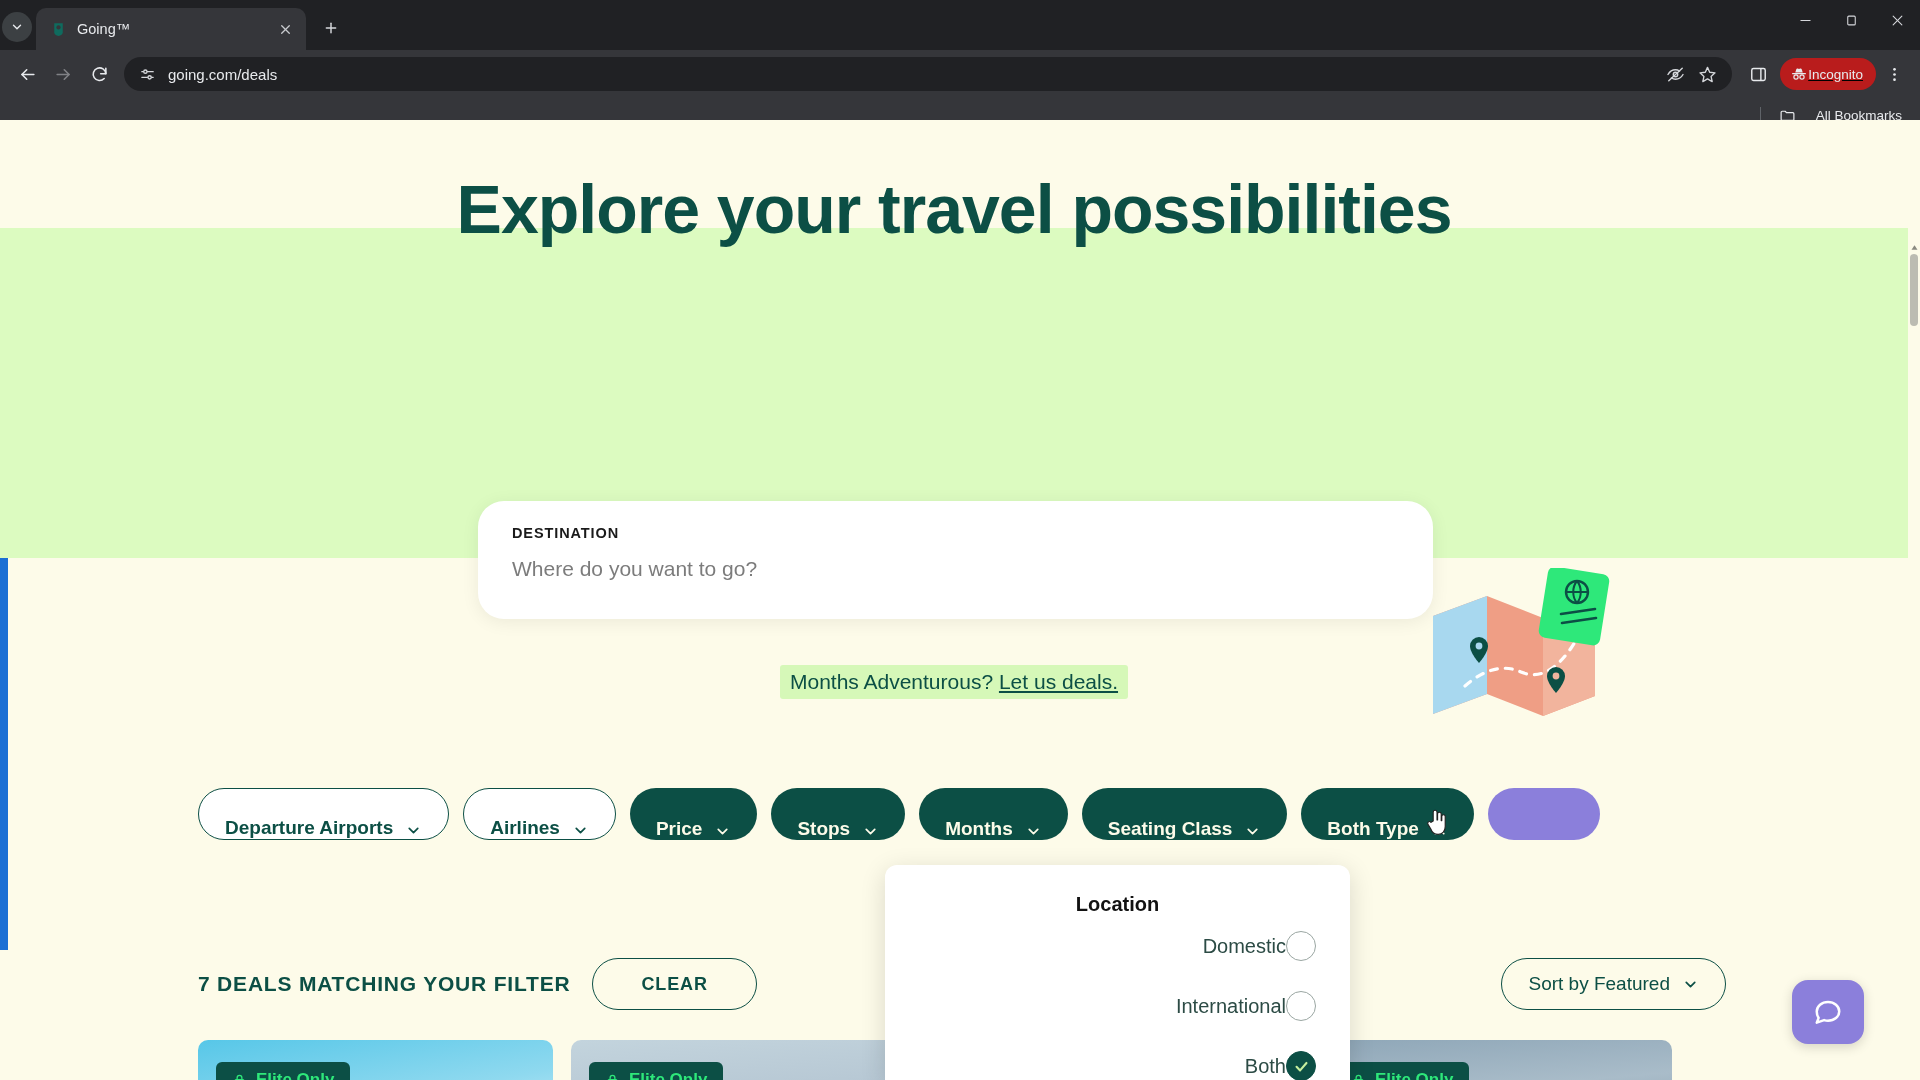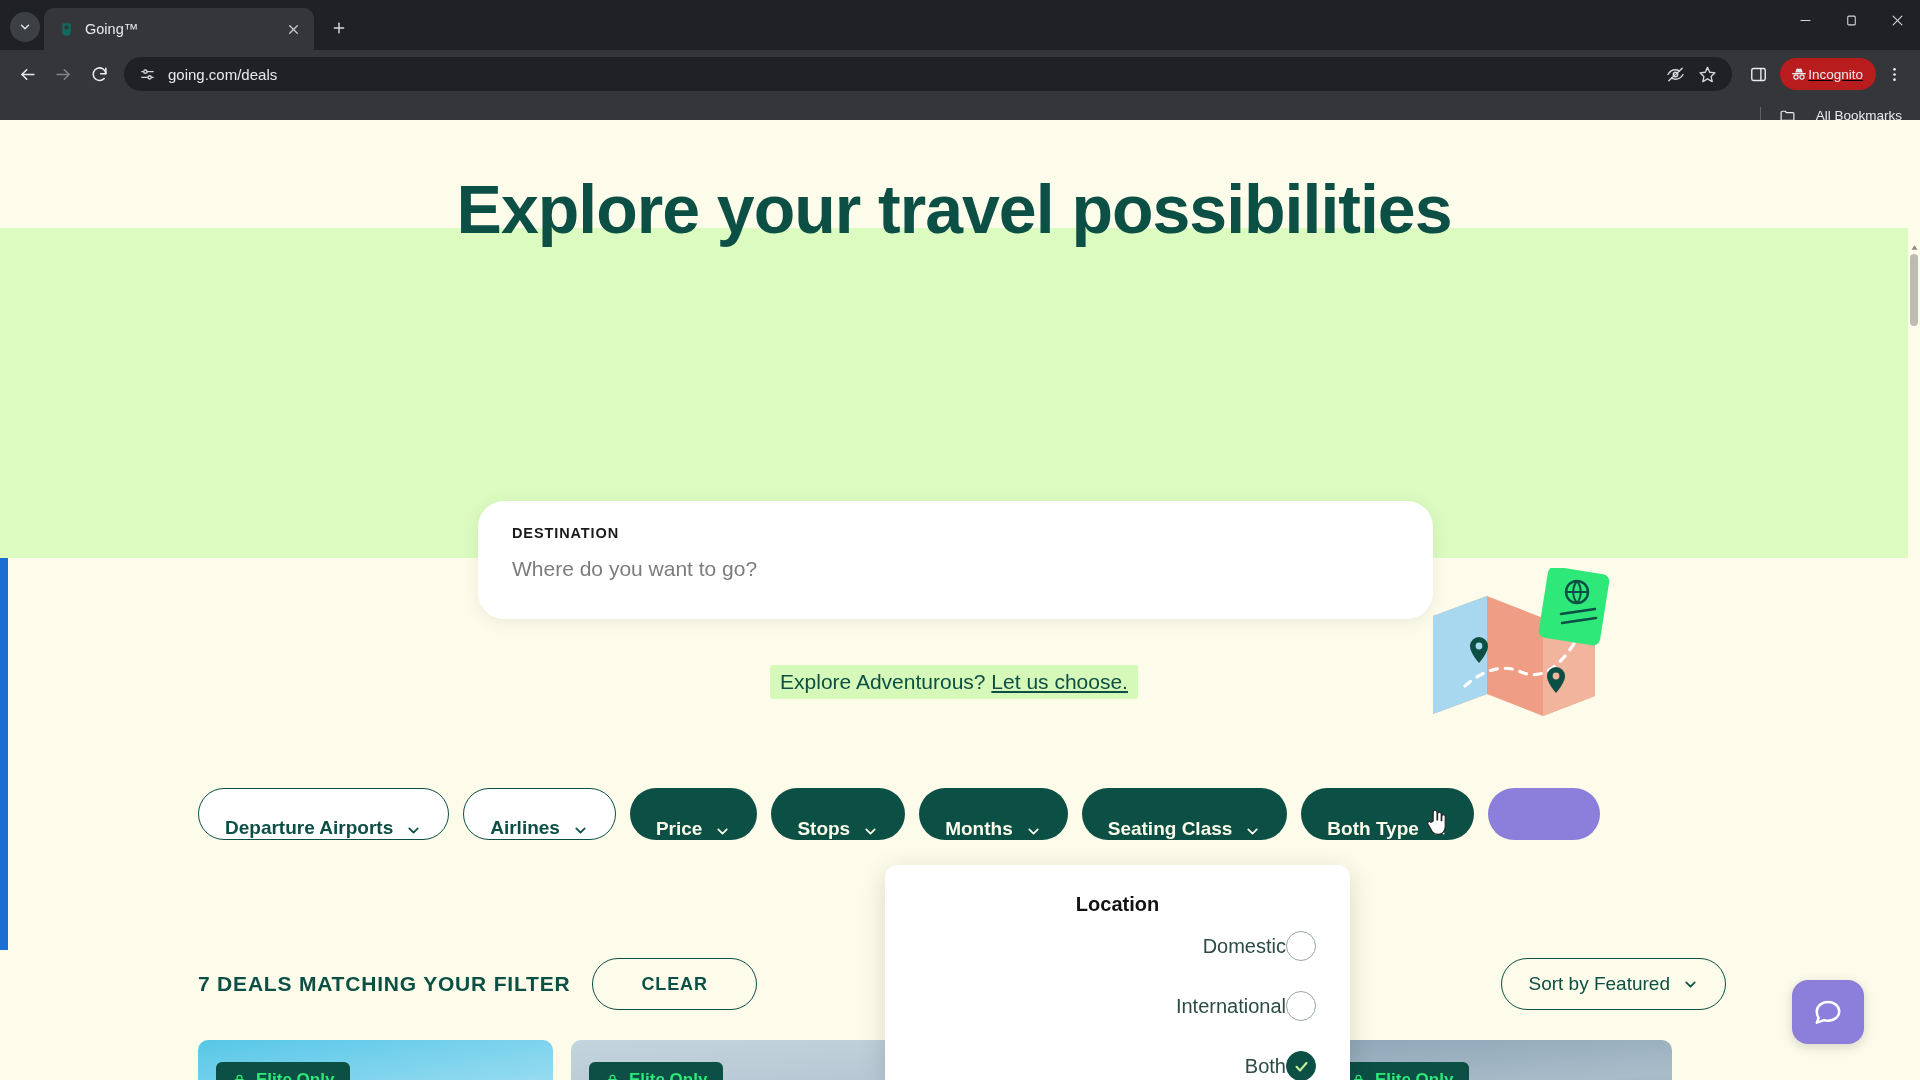--- a/index.html
+++ b/index.html
@@ -8,21 +8,21 @@
     overflow: hidden;
     font-family: "Liberation Sans", sans-serif;
     background: #202124;
   }
 
   
   .browser { width: 1920px; height: 1080px; position: relative; background:#202124; }
 
   .tabstrip {
     height: 50px; background: #202124;
-    display: flex; align-items: flex-end; padding-left: 8px; position: relative;
+    display: flex; align-items: flex-end; position: relative;
   }
   .tab-search {
     width: 30px; height: 30px; margin: 0 4px 8px 2px;
     border-radius: 50%; display:flex; align-items:center; justify-content:center;
     background: #3c4043;
   }
   .tab-search svg { width: 14px; height: 14px; }
   .tab {
     height: 42px; width: 270px; background: #35363a;
     border-radius: 10px 10px 0 0;
@@ -358,22 +358,22 @@
           <rect x="118" y="2" width="62" height="72" rx="7" fill="#2ee87a" transform="rotate(9 149 38)"></rect>
           <circle cx="152" cy="24" r="11" fill="none" stroke="#0c4f45" stroke-width="2.4"></circle>
           <path d="M141 24h22M152 13c5 6 5 16 0 22M152 13c-5 6-5 16 0 22" stroke="#0c4f45" stroke-width="2" fill="none"></path>
           <line x1="136" y1="46" x2="170" y2="41" stroke="#0c4f45" stroke-width="2.6" stroke-linecap="round"></line>
           <line x1="137" y1="55" x2="171" y2="50" stroke="#0c4f45" stroke-width="2.6" stroke-linecap="round"></line>
         </svg>
       </div>
 
       <div class="adventurous">
         <span class="adv-inner">
-          <span>Explore Adventurous?</span>
-          <a href="#">Let us choose.</a>
+          <span>Months Adventurous?</span>
+          <a href="#">Let us deals.</a>
         </span>
       </div>
 
       <div class="chips">
         <div class="chip outline">
           <span>Departure Airports</span>
           <svg viewBox="0 0 24 24" fill="none" stroke="#0c4f45" stroke-width="2.4" stroke-linecap="round" stroke-linejoin="round">
               <polyline points="6 9 12 15 18 9"></polyline>
             </svg>
         </div>

